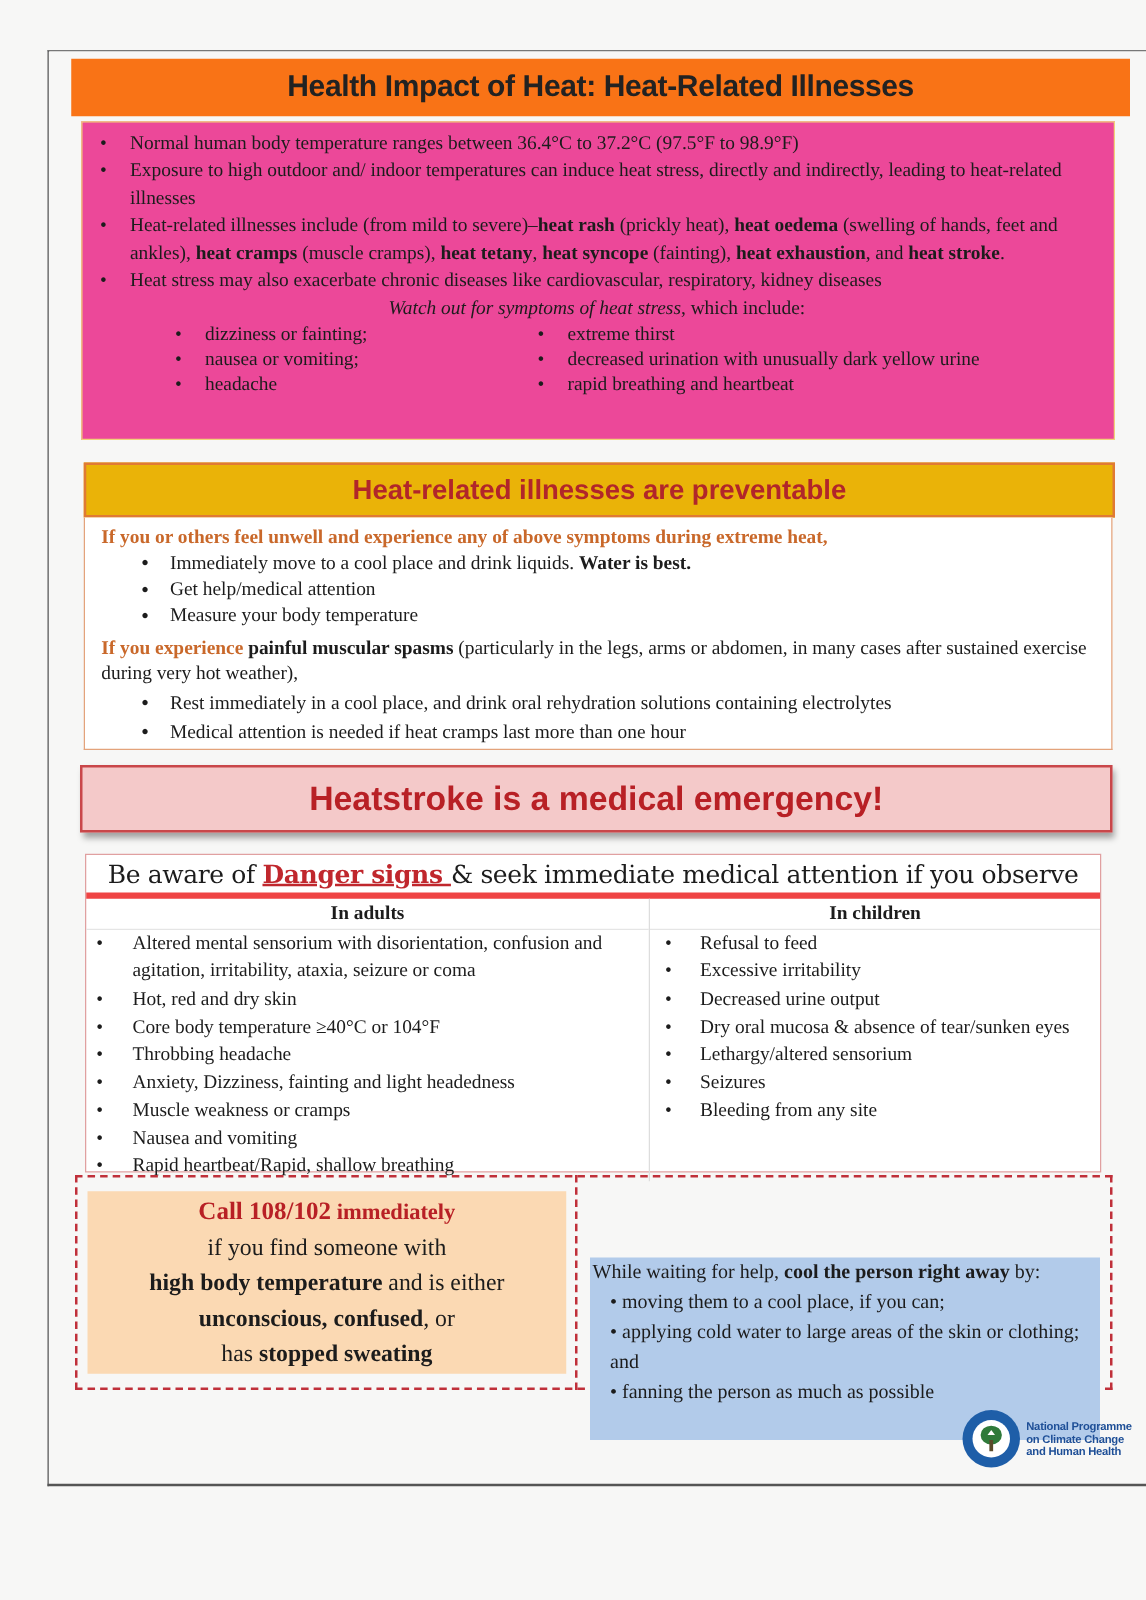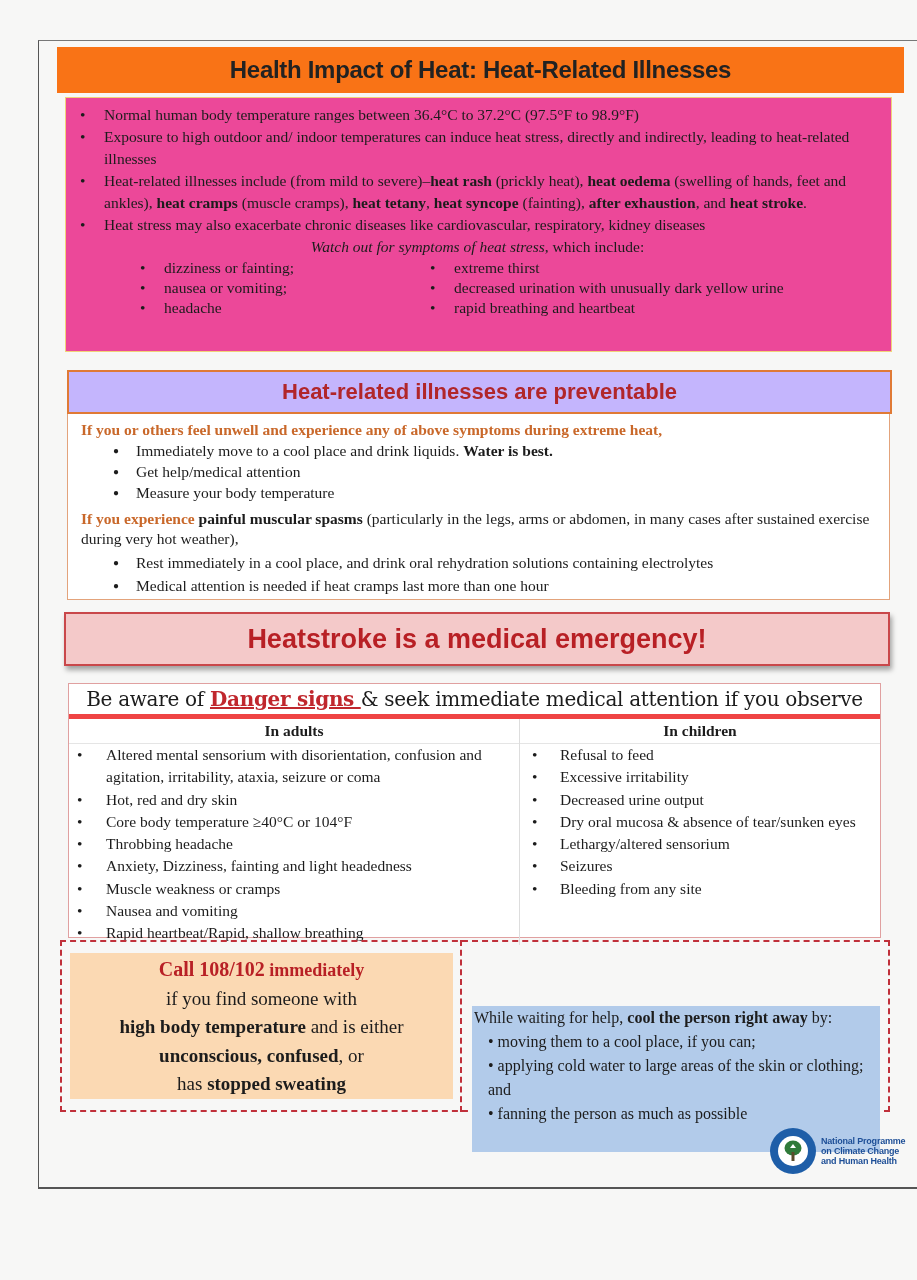--- a/index.html
+++ b/index.html
@@ -29,21 +29,21 @@
   .bl li::before { content:"\2022"; position:absolute; left:6px; top:0; }
   .watch { text-align:center; font-style:normal; margin-top:0px; }
   .watch i { font-style:italic; }
   .two-col { display:flex; margin-top:0; }
   .two-col .c1 { width:290px; padding-left:60px; }
   .two-col .c2 { flex:1; }
   .two-col li { line-height:20px; }
 
   .prev-banner {
     position:absolute; left:67px; top:370px; width:825px; height:44px;
-    border:2px solid #e07a35; box-sizing:border-box; background:#c4b5fd;
+    border:2px solid #e07a35; box-sizing:border-box; background:#eab308;
     display:flex; align-items:center; justify-content:center;
   }
   .prev-banner h2 {
     margin:0; font-family:"Liberation Sans", sans-serif; font-weight:bold;
     font-size:22px; color:#b1262a;
   }
   .box2 {
     position:absolute; left:67px; top:414px; width:823px; height:186px;
     border:1.5px solid #e3a37b; border-top:none; box-sizing:border-box; background:#fff;
     padding:6px 10px 0 13px; font-size:15.5px; line-height:20px;
@@ -127,21 +127,21 @@
 <div class="page-frame"></div>
 
 <div class="title-banner">
   <h1>Health Impact of Heat: Heat-Related Illnesses</h1>
 </div>
 
 <div class="box1">
   <ul class="bl">
     <li>Normal human body temperature ranges between 36.4°C to 37.2°C (97.5°F to 98.9°F)</li>
     <li>Exposure to high outdoor and/ indoor temperatures can induce heat stress, directly and indirectly, leading to heat-related illnesses</li>
-    <li><span>Heat-related illnesses include (from mild to severe)–</span><b>heat rash</b><span> (prickly heat), </span><b>heat oedema</b><span> (swelling of hands, feet and ankles), </span><b>heat cramps</b><span> (muscle cramps), </span><b>heat tetany</b><span>, </span><b>heat syncope</b><span> (fainting), </span><b>after exhaustion</b><span>, and </span><b>heat stroke</b><span>.</span></li>
+    <li><span>Heat-related illnesses include (from mild to severe)–</span><b>heat rash</b><span> (prickly heat), </span><b>heat oedema</b><span> (swelling of hands, feet and ankles), </span><b>heat cramps</b><span> (muscle cramps), </span><b>heat tetany</b><span>, </span><b>heat syncope</b><span> (fainting), </span><b>heat exhaustion</b><span>, and </span><b>heat stroke</b><span>.</span></li>
     <li>Heat stress may also exacerbate chronic diseases like cardiovascular, respiratory, kidney diseases</li>
   </ul>
   <div class="watch"><i>Watch out for symptoms of heat stress</i><span>, which include:</span></div>
   <div class="two-col">
     <div class="c1">
       <ul class="bl">
         <li>dizziness or fainting;</li>
         <li>nausea or vomiting;</li>
         <li>headache</li>
       </ul>

